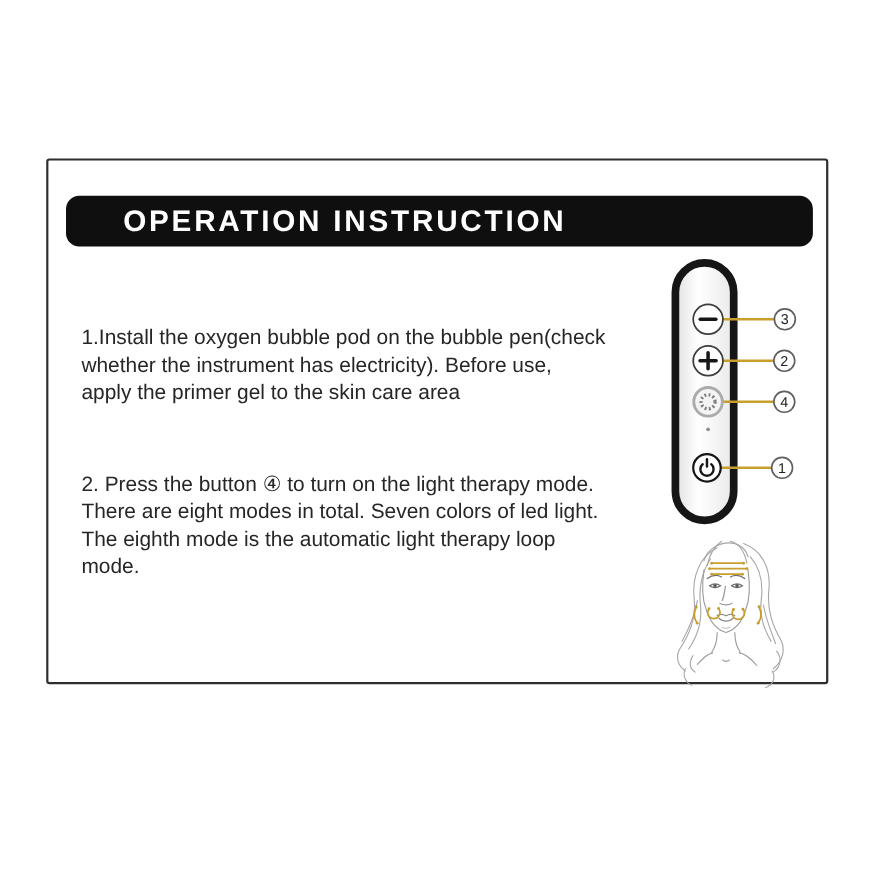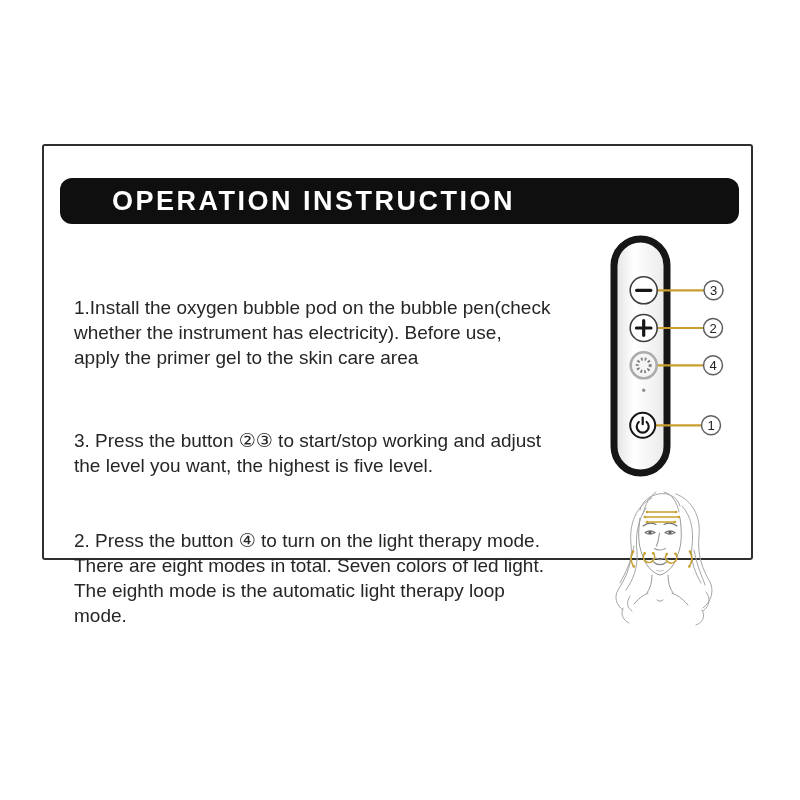--- a/index.html
+++ b/index.html
@@ -1,18 +1,18 @@
 <!DOCTYPE html>
 <html><head>
 <meta charset="utf-8">
 <style>
   html,body{margin:0;padding:0;background:#ffffff;}
   body{width:800px;height:800px;position:relative;font-family:"Liberation Sans","DejaVu Sans",sans-serif;}
   .card{
-    position:absolute;left:42px;top:144px;width:711px;height:416px;
+    position:absolute;left:42px;top:144px;width:711px;height:478px;
     box-sizing:border-box;border:2px solid #2e2e2e;border-radius:3px;background:#ffffff;
   }
   .header-bar{
     position:absolute;left:16px;top:32px;width:679px;height:46px;
     background:#0f0f0f;border-radius:12px;color:#ffffff;
     font-size:27px;font-weight:bold;letter-spacing:2.5px;
     line-height:46px;padding-left:52px;box-sizing:border-box;
     white-space:nowrap;
   }
   .instructions{
@@ -30,22 +30,20 @@
 <body>
 
 <div class="card">
 
   <div class="header-bar">OPERATION INSTRUCTION</div>
 
   <div class="instructions">
     <div class="instr-item gap-after">1.Install the oxygen bubble pod on the bubble pen(check
 whether the instrument has electricity). Before use,
 apply the primer gel to the skin care area</div>
-    <div class="instr-item">3. Press the button ②③ to start/stop working and adjust
-the level you want, the highest is five level.</div>
     <div class="instr-item">2. Press the button ④ to turn on the light therapy mode.
 There are eight modes in total. Seven colors of led light.
 The eighth mode is the automatic light therapy loop
 mode.</div>
     
   </div>
 
   <svg class="device-svg" viewBox="0 0 160 250">
     <defs>
       <linearGradient id="capGrad" x1="0" y1="0" x2="1" y2="0">

